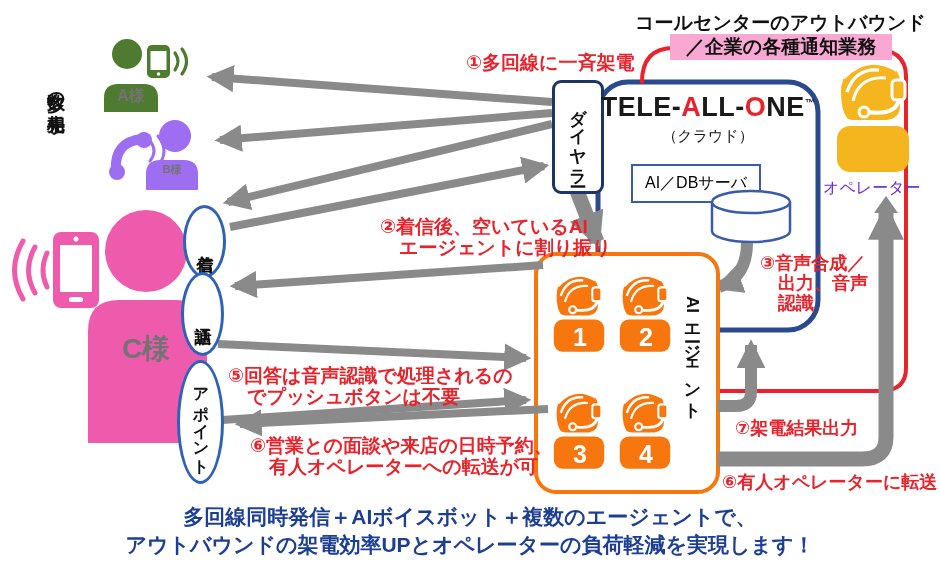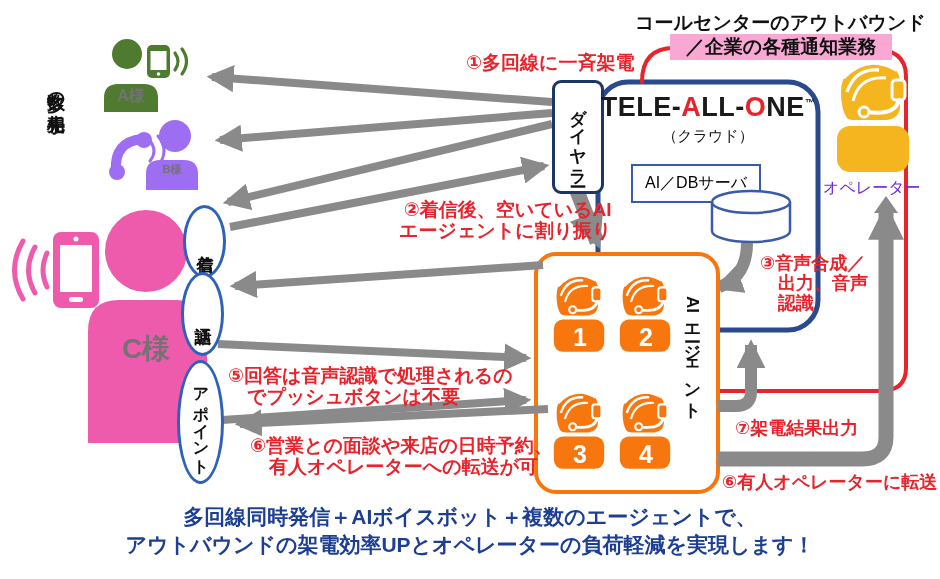--- a/index.html
+++ b/index.html
@@ -170,21 +170,21 @@
   <div class="abs lyr" style="left:632px;top:166px;width:128px;height:35px;display:flex;align-items:center;justify-content:center;font-size:16px;color:#000000;">AI／DBサーバ</div>
 
   <div class="abs lyr blk-bold" style="left:628px;top:10px;width:305px;text-align:center;font-size:19px;">コールセンターのアウトバウンド業務</div>
   <div class="abs lyr blk-bold" style="left:670px;top:34px;width:222px;text-align:center;font-size:19px;background:#f9a8d4;">／企業の各種通知業務</div>
 
   <div class="abs lyr" style="left:823px;top:178px;width:100px;text-align:left;font-size:16px;color:#6d28d9;">オペレーター</div>
 
   <div class="abs lyr vtext blk-bold" style="left:681px;top:296px;height:142px;font-size:17px;display:flex;align-items:center;">AIエージェント</div>
 
   <div class="abs lyr red-note" style="left:466px;top:52px;">①多回線に一斉架電</div>
-  <div class="abs lyr red-note" style="left:380px;top:199px;text-align:right;">②着信後、空いているAI
+  <div class="abs lyr red-note" style="left:380px;top:216px;">②着信後、空いているAI
 　エージェントに割り振り</div>
   <div class="abs lyr red-note" style="left:760px;top:253px;font-size:18px;">③音声合成／
 　出力、音声
 　認識</div>
   <div class="abs lyr red-note" style="left:228px;top:365px;">⑤回答は音声認識で処理されるの
 　でプッシュボタンは不要</div>
   <div class="abs lyr red-note" style="left:250px;top:435px;">⑥営業との面談や来店の日時予約、
 　有人オペレーターへの転送が可</div>
   <div class="abs lyr red-note" style="left:735px;top:418px;font-size:18px;">⑦架電結果出力</div>
   <div class="abs lyr red-note" style="left:722px;top:472px;font-size:18px;">⑥有人オペレーターに転送</div>

